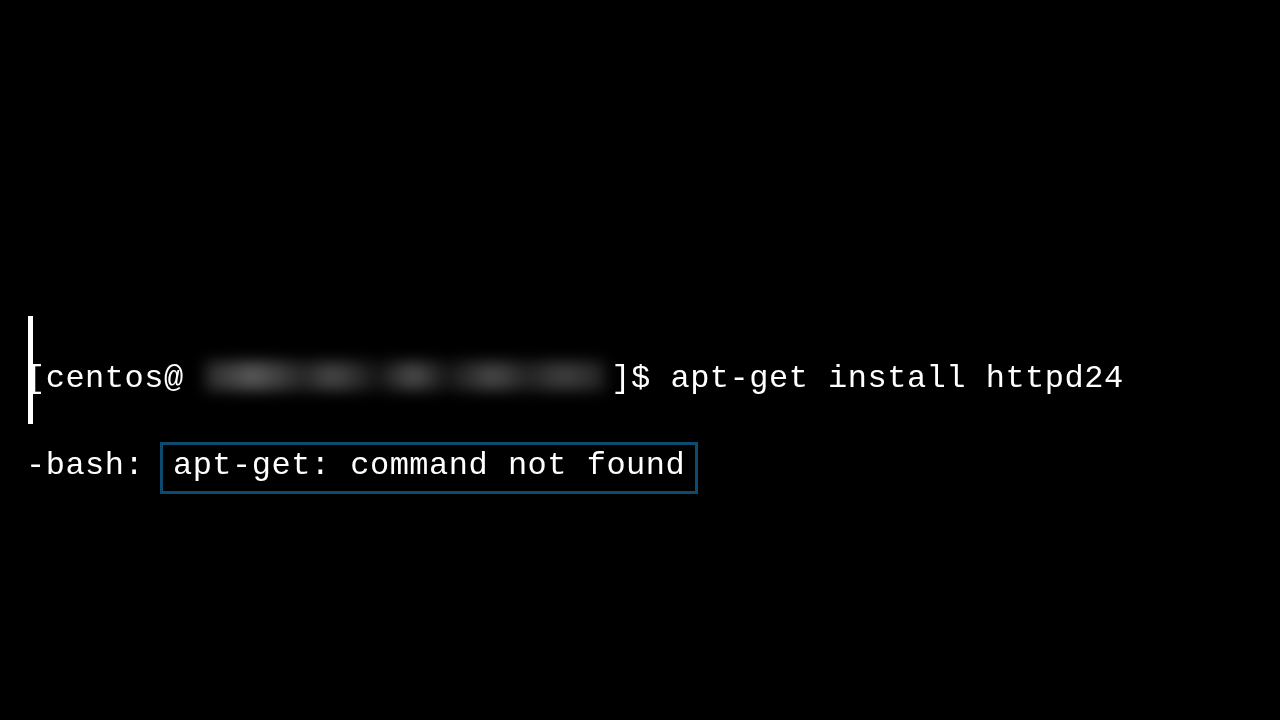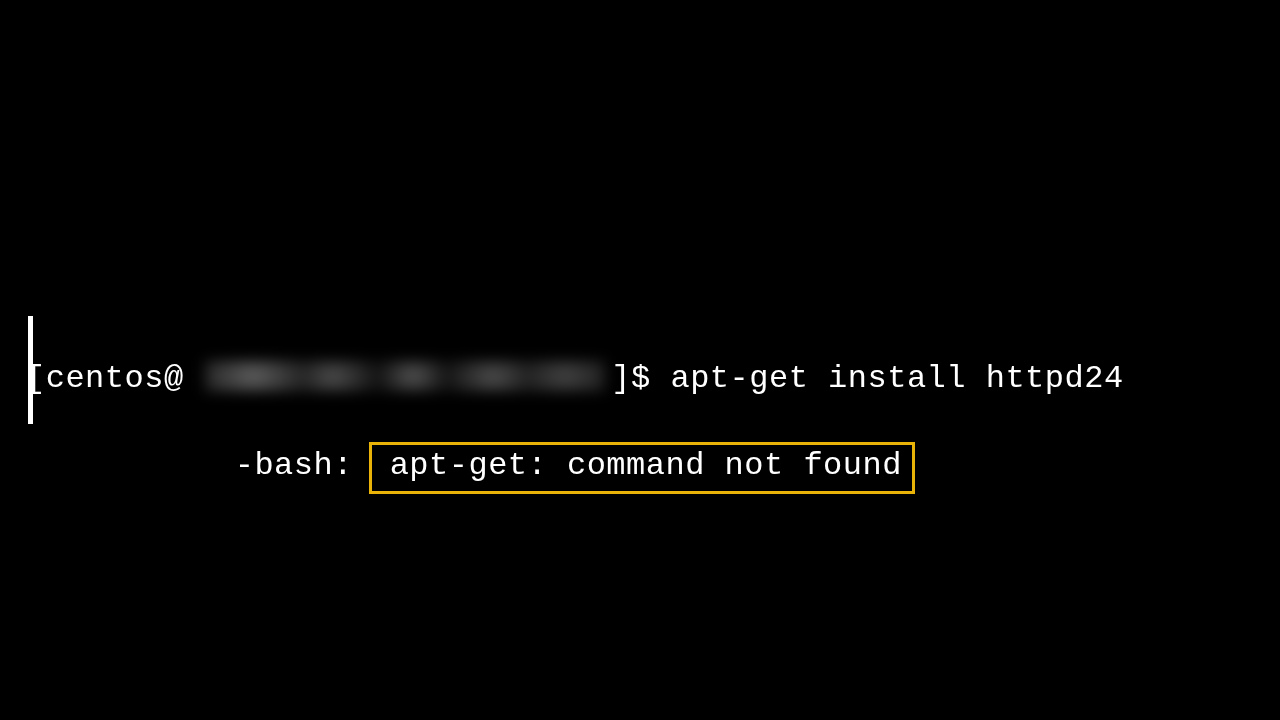--- a/index.html
+++ b/index.html
@@ -24,40 +24,39 @@
   .cursor-bar {
     position: absolute;
     left: 28px;
     top: 316px;
     width: 5px;
     height: 108px;
     background: #ffffff;
   }
   .line {
     display: block;
-    text-align: center;
   }
   .blurred-host {
     display: inline-block;
     width: 400px;
     height: 30px;
     vertical-align: -4px;
     background: radial-gradient(circle at 12% 50%, #5a5a5a 0%, #000 24%),
                 radial-gradient(circle at 32% 55%, #4a4a4a 0%, #000 22%),
                 radial-gradient(circle at 52% 50%, #505050 0%, #000 22%),
                 radial-gradient(circle at 72% 55%, #4a4a4a 0%, #000 22%),
                 radial-gradient(circle at 90% 50%, #404040 0%, #000 22%);
     background-blend-mode: lighten;
     filter: blur(7px);
     margin: 0 6px 0 2px;
   }
   .error-box {
     display: inline-block;
-    border: 3px solid #eab308;
-    padding: 0 10px 4px 18px;
+    border: 3px solid #0c4a6e;
+    padding: 0 10px 4px 10px;
     margin-left: -4px;
   }
 </style>
 </head>
 <body>
 
 <div class="cursor-bar"></div>
 
 <div class="terminal">
 <span class="line"><span>[centos@</span> <span class="blurred-host"></span><span>]$</span> <span>apt-get install httpd24</span></span>

